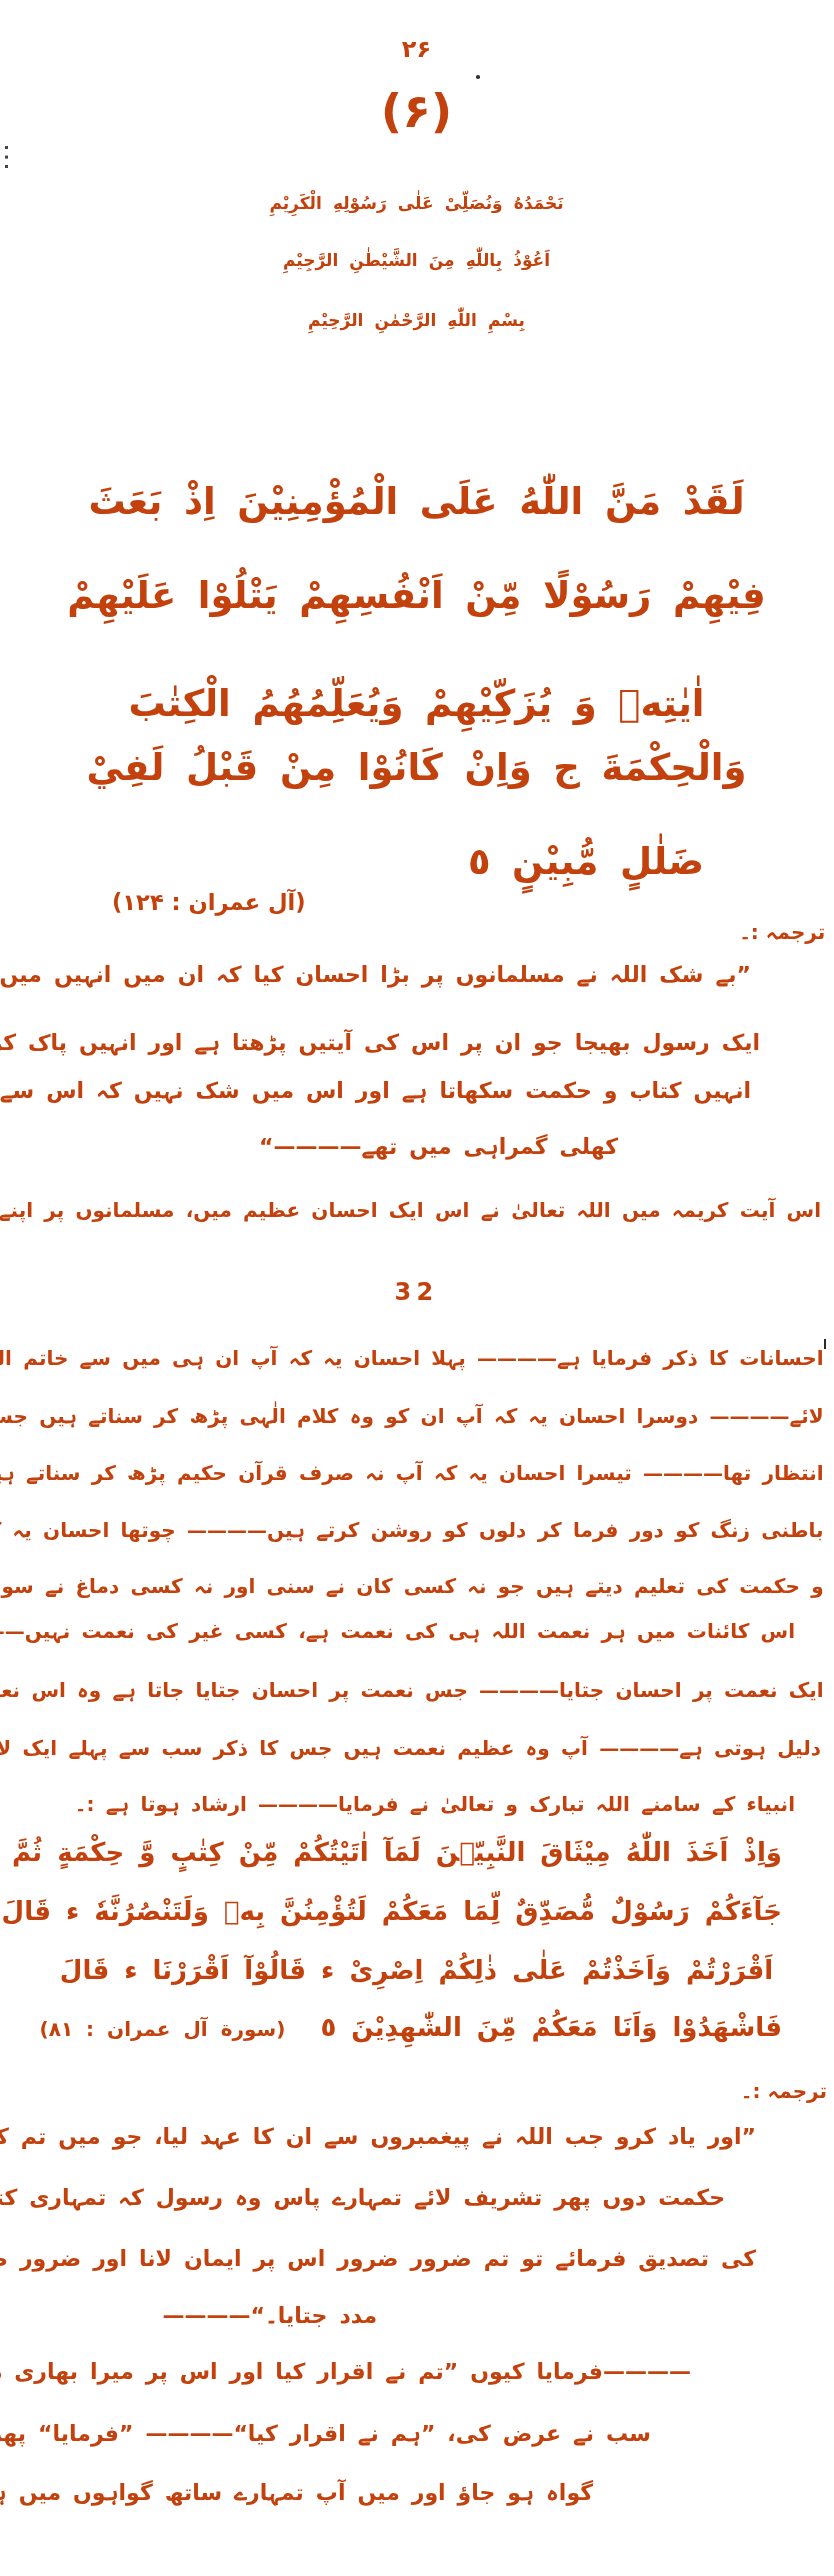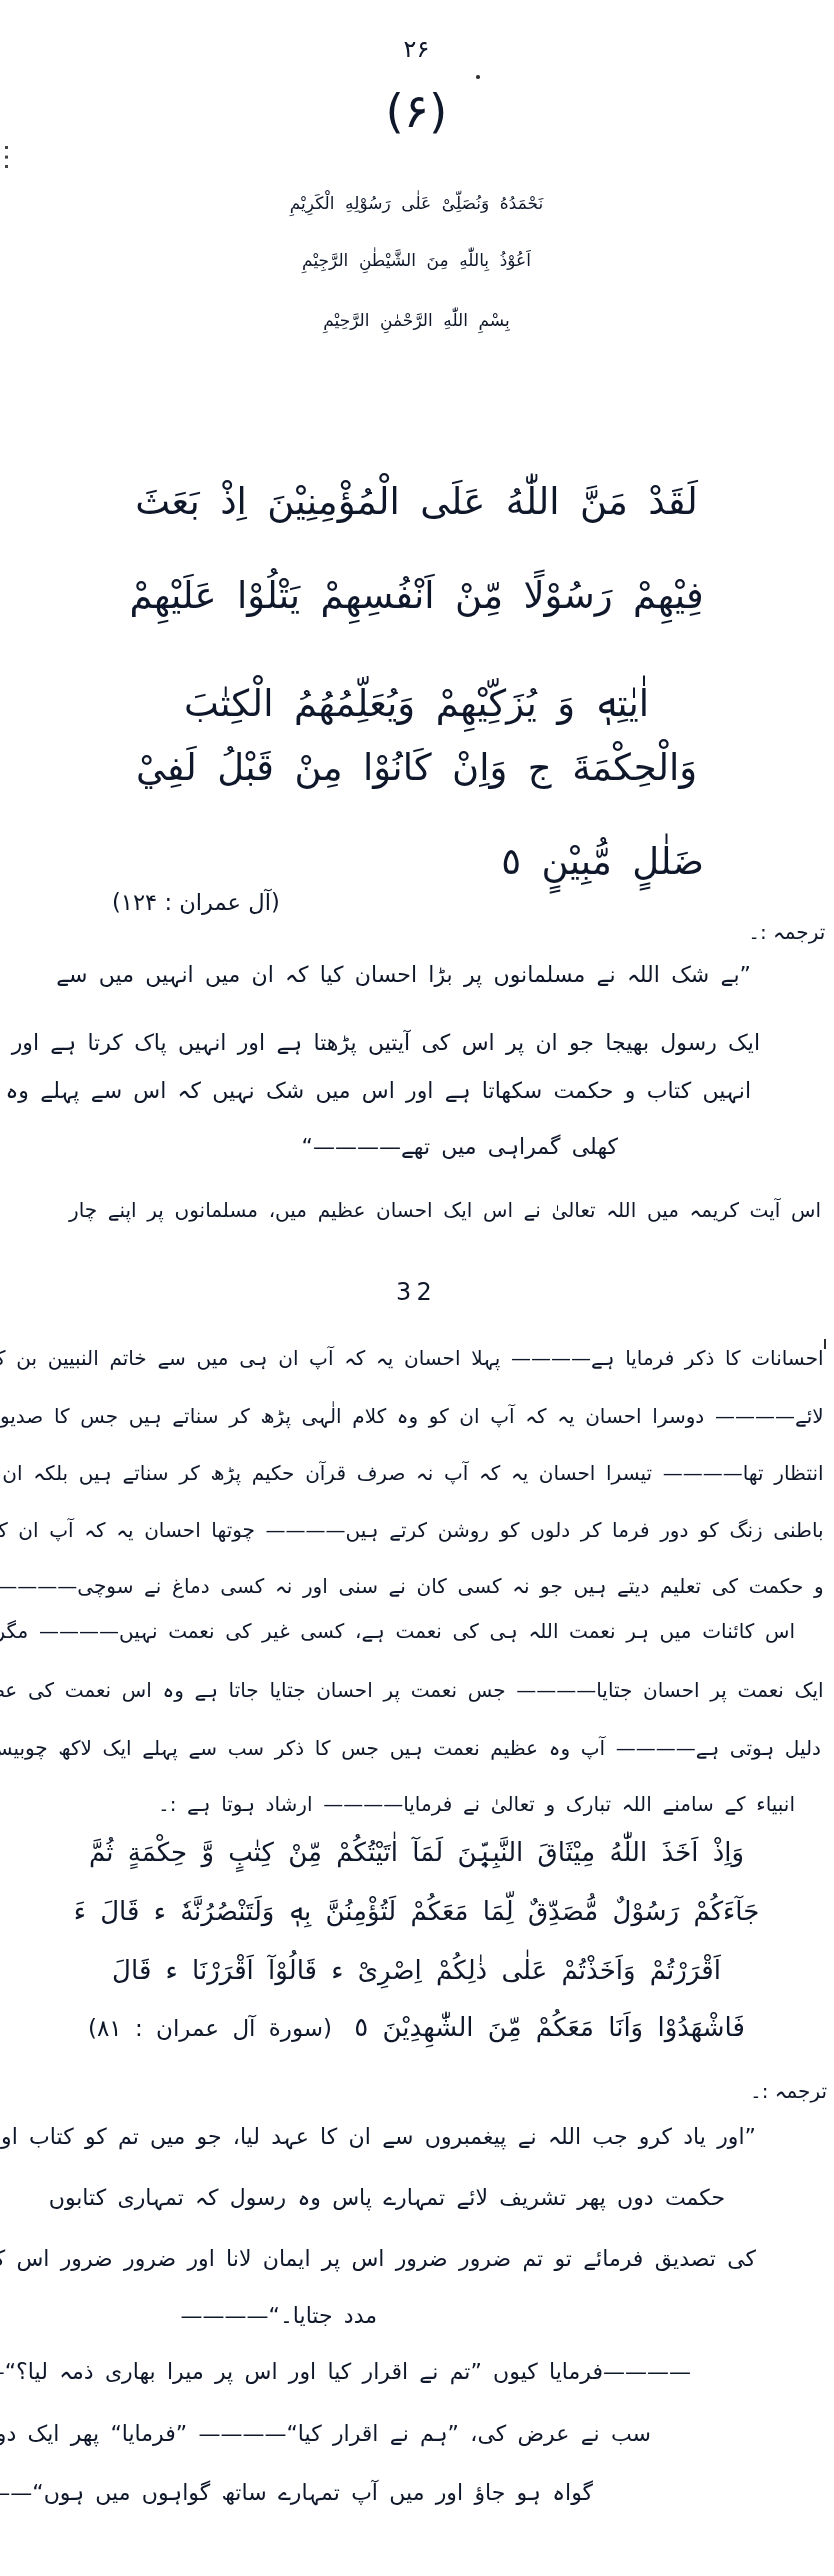--- a/index.html
+++ b/index.html
@@ -9,35 +9,35 @@
     background:#ffffff;
     overflow:hidden;
     font-family:"DejaVu Sans",sans-serif;
     color:#0d0d0d;
   }
   .line{
     position:absolute;
     direction:rtl;
     unicode-bidi:plaintext;
     white-space:nowrap;
-    font-weight:normal;
-    color:#0f172a;
+    font-weight:bold;
+    color:#c2410c;
   }
   .center{left:52px;right:52px;text-align:center;}
   .pgnum{font-size:24px;letter-spacing:5.2px;}
   .sec{font-size:47px;}
   .inv{font-size:17px;word-spacing:5.2px;}
   .sub{font-size:45px;}
   .v1{font-size:37px;word-spacing:8.7px;}
   .v1ref{font-size:22.6px;}
   .lbl{font-size:20px;}
   .tr{font-size:22px;word-spacing:4.3px;}
   .cm{font-size:20px;word-spacing:4.3px;}
   .v2{font-size:26px;word-spacing:6px;}
-  .v2ref{font-size:23px;margin-right:8px;}
+  .v2ref{font-size:20px;margin-right:20px;}
   .dlg{font-size:22px;word-spacing:4.3px;}
   
   .art-dots{position:absolute;left:6px;top:146px;width:2.6px;height:2.6px;background:#444;
     box-shadow:0 9.6px 0 #444,0 19px 0 #444;}
   .art-dot-top{position:absolute;left:477px;top:75px;width:3.5px;height:3.5px;background:#333;border-radius:50%;}
   .art-tick{position:absolute;right:7.8px;top:1339px;width:2.6px;height:9.6px;background:#2a2a2a;}
 </style>
 </head>
 <body>
 

